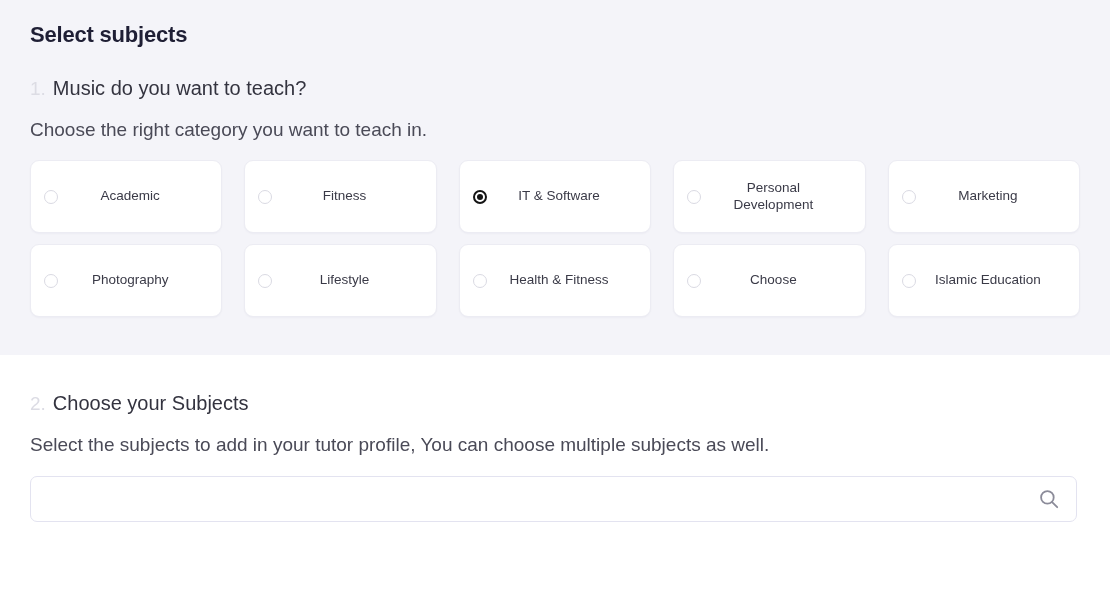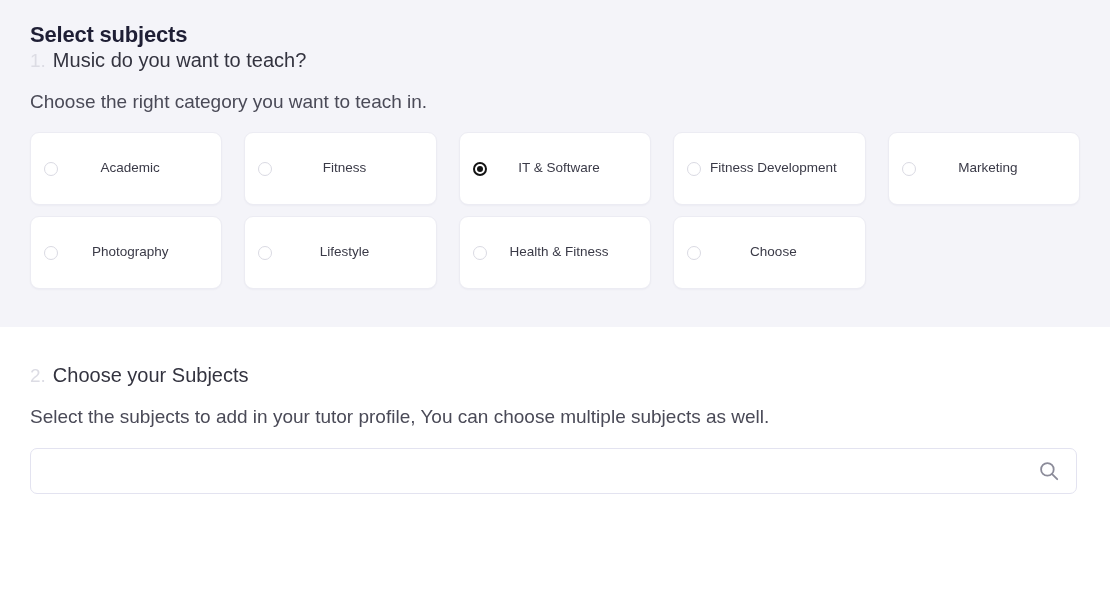--- a/index.html
+++ b/index.html
@@ -30,20 +30,21 @@
     padding: 22px 30px 38px 30px;
     flex: 0 0 auto;
   }
 
   .page-title {
     font-size: 22px;
     font-weight: bold;
     color: #1f1f35;
     letter-spacing: -0.2px;
     line-height: 1.2;
+    margin-bottom: 28px;
   }
 
   .step-heading {
     font-size: 20px;
     font-weight: normal;
     color: #33333f;
     line-height: 1.25;
     margin-bottom: 17px;
     display: flex;
     align-items: baseline;
@@ -184,41 +185,45 @@
         <div class="category-card">
           <span class="radio"></span>
           <span class="category-label">Fitness</span>
         </div>
         <div class="category-card selected">
           <span class="radio"></span>
           <span class="category-label">IT &amp; Software</span>
         </div>
         <div class="category-card">
           <span class="radio"></span>
-          <span class="category-label">Fitness Development</span>
+          <span class="category-label">Personal Development</span>
         </div>
         <div class="category-card">
           <span class="radio"></span>
           <span class="category-label">Marketing</span>
         </div>
         <div class="category-card">
           <span class="radio"></span>
           <span class="category-label">Photography</span>
         </div>
         <div class="category-card">
           <span class="radio"></span>
           <span class="category-label">Lifestyle</span>
         </div>
         <div class="category-card">
           <span class="radio"></span>
           <span class="category-label">Health &amp; Fitness</span>
         </div>
         <div class="category-card">
           <span class="radio"></span>
           <span class="category-label">Choose</span>
+        </div>
+        <div class="category-card">
+          <span class="radio"></span>
+          <span class="category-label">Islamic Education</span>
         </div>
       </div>
   </div>
 
   <div class="section-subjects">
 
     <div class="step-heading">
       <span class="step-number">2.</span>
       <span>Choose your Subjects</span>
     </div>

